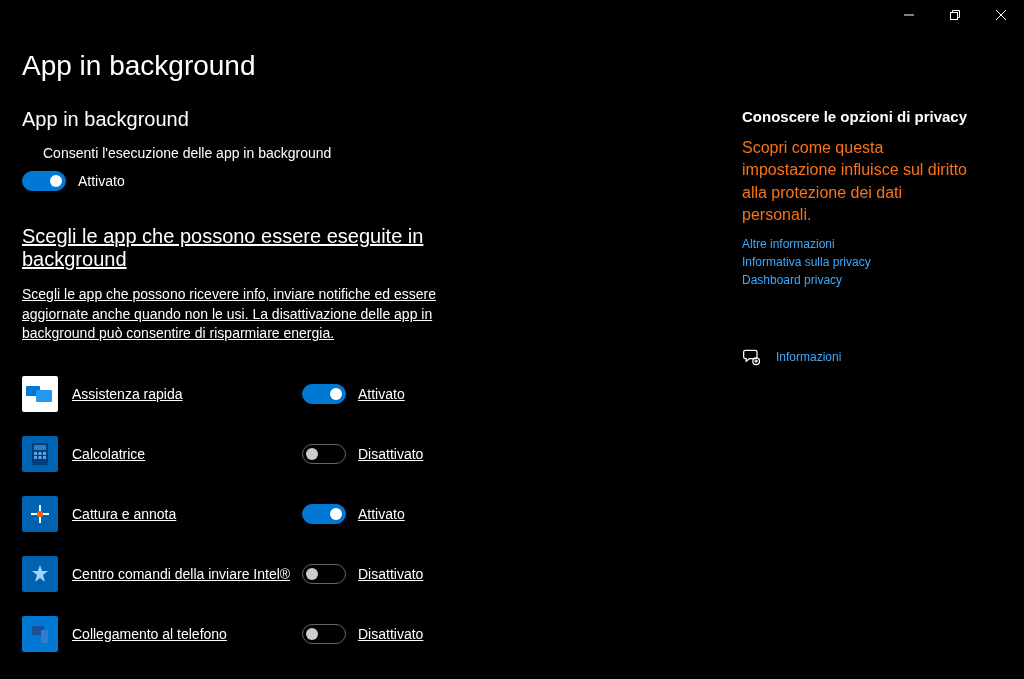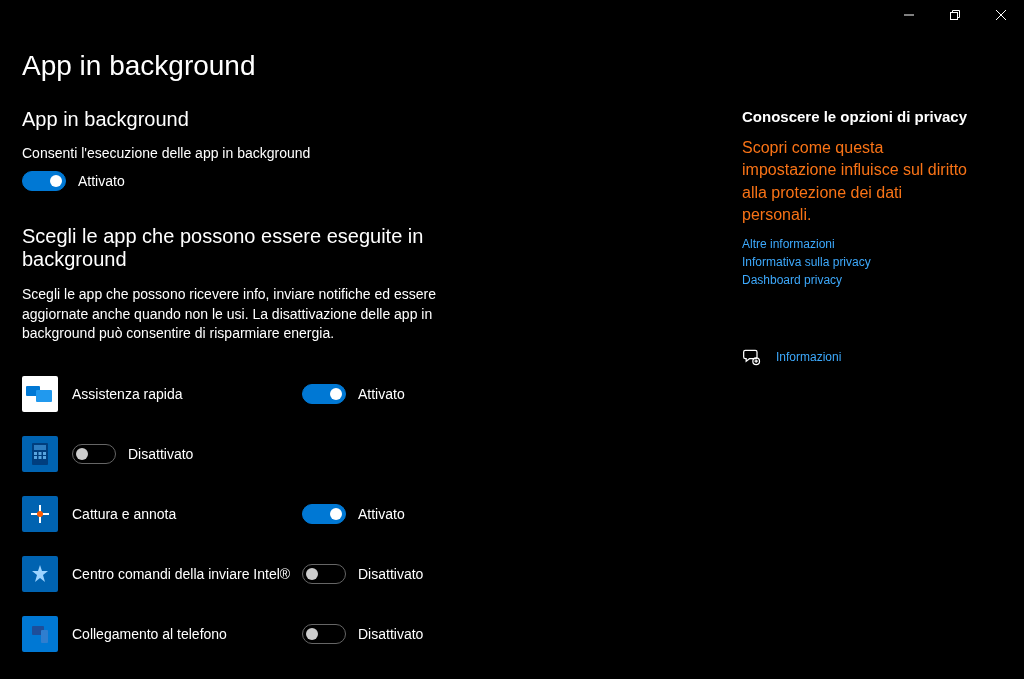--- a/index.html
+++ b/index.html
@@ -46,20 +46,21 @@
   }
   h2.section-title {
     font-weight: 400;
     font-size: 20px;
     margin-bottom: 14px;
   }
   .subtext {
     font-size: 14px;
     color: #ffffff;
     margin-bottom: 10px;
+    margin-left: 21px;
   }
   .section {
     margin-bottom: 34px;
     max-width: 440px;
   }
   .toggle-row {
     display: flex;
     align-items: center;
     gap: 12px;
     margin-top: 8px;
@@ -187,21 +188,21 @@
       <h2 class="section-title">App in background</h2>
       <div class="subtext">Consenti l'esecuzione delle app in background</div>
       <div class="toggle-row">
         <div class="toggle on">
             <div class="knob"></div>
           </div>
         <span class="toggle-label">Attivato</span>
       </div>
     </div>
 
-    <div class="section" style="max-width:460px;">
+    <div class="section" style="max-width:460px;text-decoration:underline;">
       <h2 class="section-title" style="max-width:420px;">Scegli le app che possono essere eseguite in background</h2>
       <div class="desc">Scegli le app che possono ricevere info, inviare notifiche ed essere aggiornate anche quando non le usi. La disattivazione delle app in background può consentire di risparmiare energia.</div>
 
       <div id="apps-container">
           <div class="app-row">
             <div class="app-icon ic-quick">
               <svg width="28" height="20" viewBox="0 0 28 20">
                 <rect x="0" y="2" width="14" height="10" rx="1" fill="#0078d4"></rect>
                 <rect x="10" y="6" width="16" height="12" rx="1" fill="#2199ee"></rect>
               </svg>
@@ -220,20 +221,21 @@
                 <rect x="2" y="1" width="16" height="22" rx="1" fill="#003e7e"></rect>
                 <rect x="4" y="3" width="12" height="5" fill="#2d7dc1"></rect>
                 <rect x="4" y="10" width="3" height="3" fill="#59a6e0"></rect>
                 <rect x="8.5" y="10" width="3" height="3" fill="#59a6e0"></rect>
                 <rect x="13" y="10" width="3" height="3" fill="#59a6e0"></rect>
                 <rect x="4" y="14" width="3" height="3" fill="#59a6e0"></rect>
                 <rect x="8.5" y="14" width="3" height="3" fill="#59a6e0"></rect>
                 <rect x="13" y="14" width="3" height="3" fill="#59a6e0"></rect>
               </svg>
             </div>
+            <div class="app-name">Calcolatrice</div>
             <div class="app-toggle-cell">
               <div class="toggle off">
                 <div class="knob"></div>
               </div>
               <span class="toggle-label">Disattivato</span>
             </div>
           </div>
           <div class="app-row">
             <div class="app-icon ic-snip">
               <svg width="22" height="22" viewBox="0 0 22 22">

